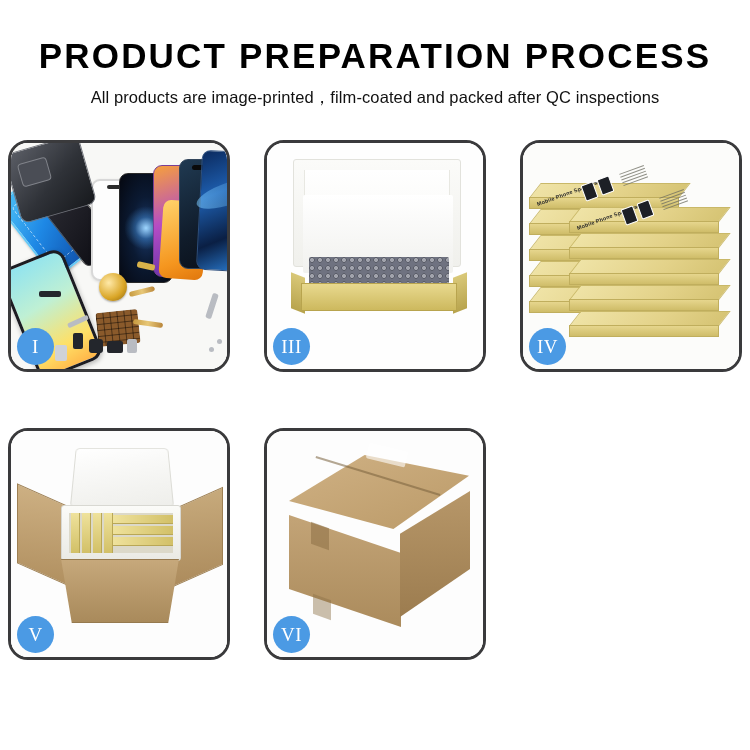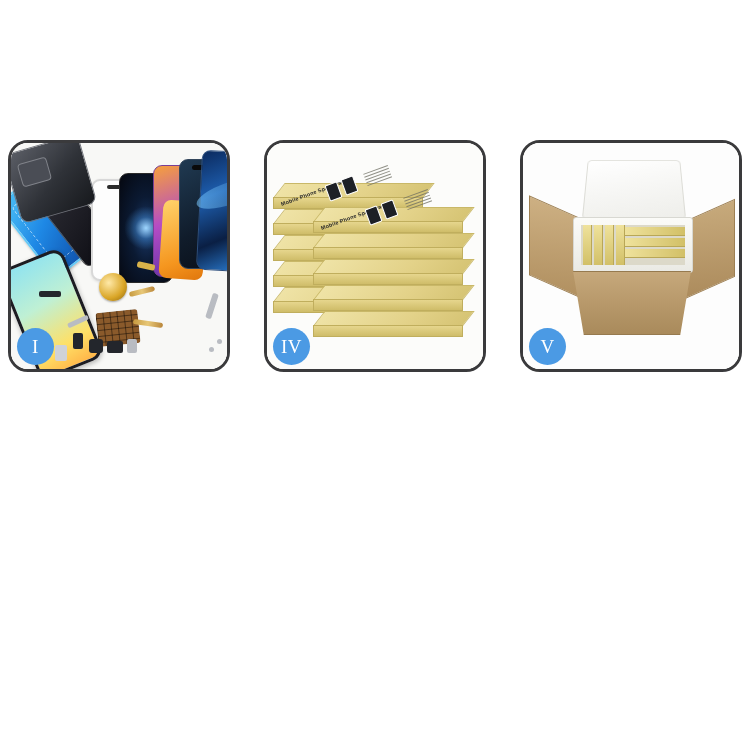--- a/index.html
+++ b/index.html
@@ -359,20 +359,24 @@
   .c-tape {
     position:absolute; left:100px; top:16px; width:40px; height:16px;
     background:rgba(255,255,255,.6); transform:rotate(14deg); border-radius:2px;
   }
 </style>
 </head>
 <body>
 
 <div class="page">
 
+  <div class="header">
+    <div class="title">PRODUCT PREPARATION PROCESS</div>
+    <div class="subtitle">All products are image-printed，film-coated and packed after QC inspections</div>
+  </div>
 
   <div class="grid">
 
     <div class="panel">
       <div class="inner">
         <div class="p1">
           <div class="ph ph-blue-film"></div>
           <div class="ph ph-dark-small"></div>
           <div class="ph ph-white-front"></div>
           <div class="ph ph-black-lcd"></div>
@@ -397,20 +401,33 @@
           <div class="part dark" style="left:44px;top:202px;width:12px;height:16px;border-radius:2px;background:#cfd2d8;"></div>
           <div class="part silver" style="left:198px;top:150px;width:6px;height:26px;transform:rotate(18deg);"></div>
           <div class="part silver" style="left:206px;top:196px;width:5px;height:5px;border-radius:50%;"></div>
           <div class="part silver" style="left:198px;top:204px;width:5px;height:5px;border-radius:50%;"></div>
         </div>
       </div>
       <div class="badge">I</div>
     </div>
 
 
+    <div class="panel">
+      <div class="inner">
+        <div class="p3">
+          <div class="b3-lid-back"></div>
+          <div class="b3-foam"></div>
+          <div class="b3-gray"></div>
+          <div class="b3-tray-left"></div>
+          <div class="b3-tray-right"></div>
+          <div class="b3-tray-front"></div>
+        </div>
+      </div>
+      <div class="badge">III</div>
+    </div>
 
     <div class="panel">
       <div class="inner">
         <div class="p4">
           <div class="stackwrap">
 
             <div class="box4" style="left:4px;  top:28px;">
                 <div class="top"></div>
                 <div class="front"></div>
               </div>
@@ -494,15 +511,29 @@
             <div class="slab h" style="top:2px;"></div>
             <div class="slab h" style="top:13px;"></div>
             <div class="slab h" style="top:24px;"></div>
           </div>
           <div class="v-body"></div>
         </div>
       </div>
       <div class="badge">V</div>
     </div>
 
+    <div class="panel">
+      <div class="inner">
+        <div class="p6">
+          <div class="c-top"></div>
+          <div class="c-top-seam"></div>
+          <div class="c-left"></div>
+          <div class="c-right"></div>
+          <div class="c-tab-a"></div>
+          <div class="c-tab-b"></div>
+          <div class="c-tape"></div>
+        </div>
+      </div>
+      <div class="badge">VI</div>
+    </div>
 
   </div>
 </div>
 
 </body></html>

